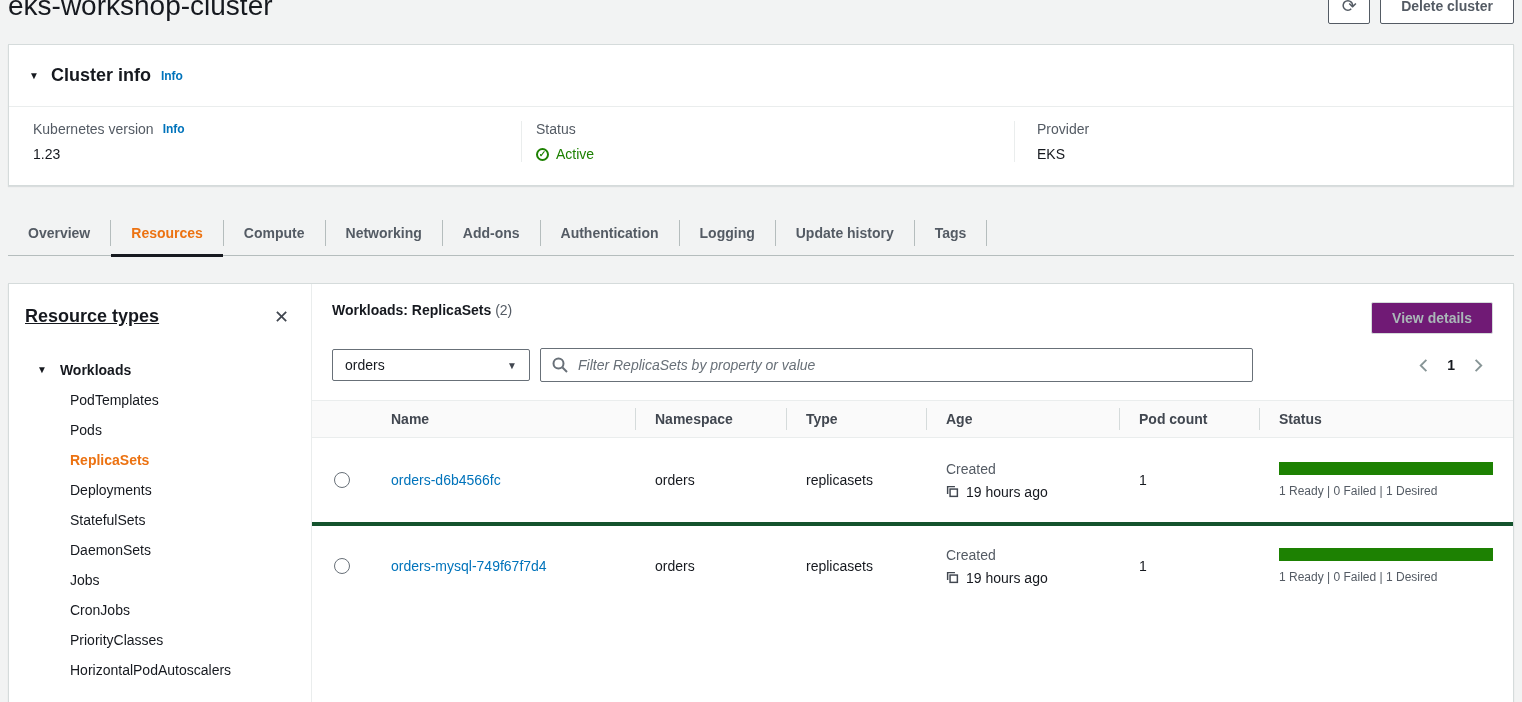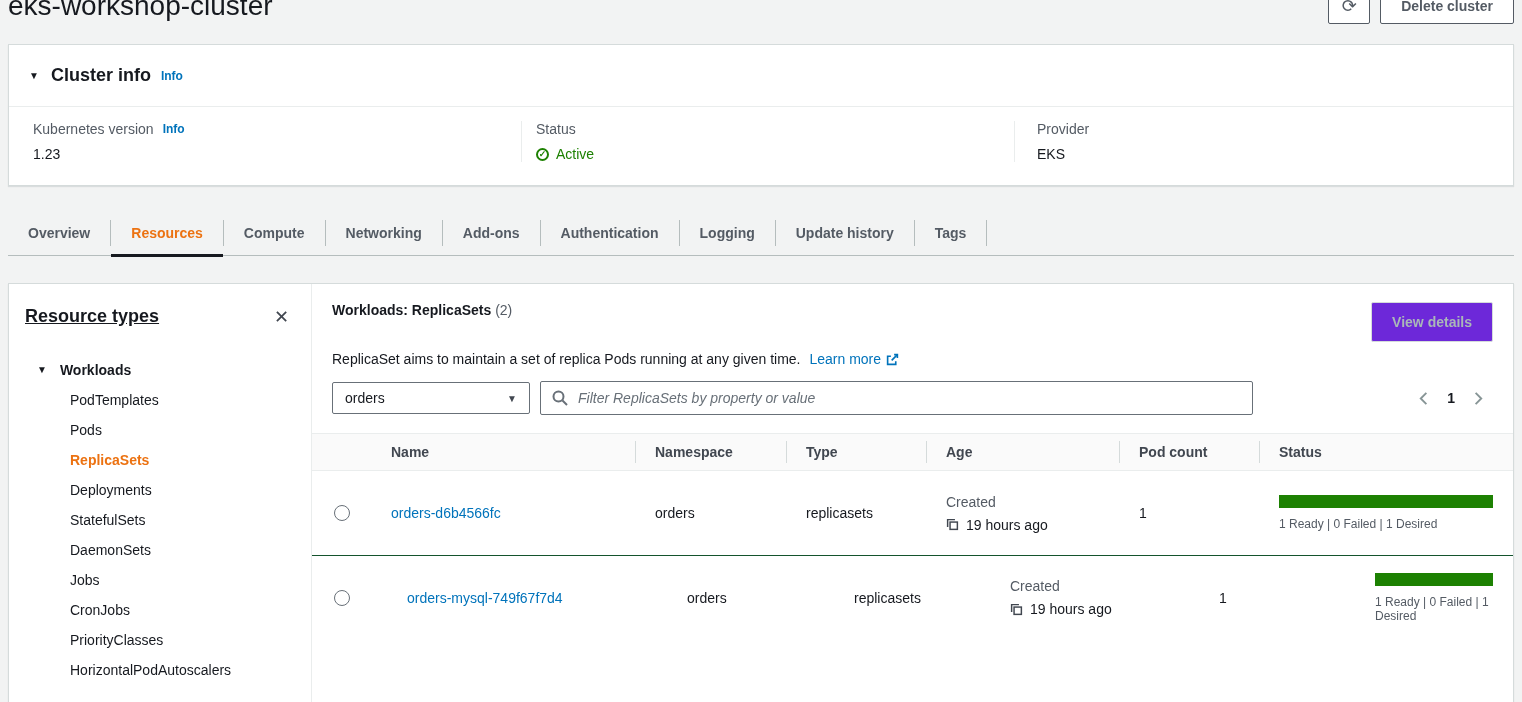--- a/index.html
+++ b/index.html
@@ -50,40 +50,40 @@
   .tree-group { display: flex; align-items: center; gap: 13px; padding-left: 12px; font-weight: 700; line-height: 30px; cursor: pointer; }
   .tree-item { padding-left: 45px; line-height: 30px; color: #16191f; cursor: pointer; }
   .tree-item.active { color: #ec7211; font-weight: 700; }
   .tree-group.collapsed { margin-top: 12px; }
   
   .main { flex: 1; min-width: 0; padding-top: 18px; }
   .pad { padding-left: 20px; padding-right: 20px; }
   .m-header { display: flex; justify-content: space-between; align-items: flex-start; }
   .m-title { font-size: 14px; font-weight: 700; }
   .m-count { font-weight: 400; color: #545b64; }
-  .btn-disabled { border: 1px solid #d5dbdb; color: #aab7b8; height: 40px; padding: 0 20px; font-weight: 700; border-radius: 2px; background: #6d28d9; font-family: inherit; font-size: 14px; }
+  .btn-disabled { border: 1px solid #d5dbdb; color: #aab7b8; height: 32px; padding: 0 20px; font-weight: 700; border-radius: 2px; background: #701a75; font-family: inherit; font-size: 14px; }
   .m-desc { margin-top: 9px; display: flex; align-items: center; gap: 9px; }
   .learn-more { color: #0073bb; text-decoration: none; display: inline-flex; align-items: center; gap: 5px; cursor: pointer; }
   .filter-row { display: flex; align-items: center; margin-top: 14px; }
   .select { width: 198px; height: 32px; border: 1px solid #687078; border-radius: 2px; display: flex; align-items: center; justify-content: space-between; padding: 0 12px; background: #fff; cursor: pointer; }
   .select .caret { color: #414750; }
   .search { width: 713px; height: 34px; border: 1px solid #687078; border-radius: 2px; display: flex; align-items: center; gap: 8px; padding: 0 11px; margin-left: 10px; background: #fff; }
   .search input { border: none; outline: none; flex: 1; font-size: 14px; font-family: inherit; color: #16191f; background: transparent; }
   .search input::placeholder { font-style: italic; color: #687078; }
   .pager { margin-left: auto; display: flex; align-items: center; gap: 15px; padding-right: 8px; }
   .pager-btn { background: none; border: none; padding: 0; cursor: pointer; display: flex; }
   .page-num { font-weight: 700; color: #16191f; }
   
   .table { margin-top: 18px; border-top: 1px solid #eaeded; }
   .grid-cols { display: grid; grid-template-columns: 59px 264px 151px 140px 193px 140px 1fr; }
   .t-head { background: #fafafa; border-bottom: 1px solid #eaeded; height: 37px; align-items: center; font-weight: 700; color: #414750; }
   .th { padding-left: 20px; position: relative; height: 100%; display: flex; align-items: center; }
   .th:nth-child(n+3)::before { content: ""; position: absolute; left: 0; top: 7px; bottom: 7px; width: 1px; background: #d5dbdb; }
   .t-row { height: 84px; align-items: center; }
-  .t-row + .t-row { border-top: 1px solid #14532d; gap: 16px; }
+  .t-row + .t-row { border-top: 4px solid #14532d; }
   .cell { padding-left: 20px; }
   .c-sel { display: flex; justify-content: center; padding: 0; }
   .radio { width: 16px; height: 16px; border: 1.5px solid #687078; border-radius: 50%; background: #fff; cursor: pointer; }
   .name-link { color: #0073bb; text-decoration: none; cursor: pointer; }
   .age-label { color: #545b64; }
   .age-line { display: flex; align-items: center; gap: 7px; margin-top: 7px; }
   .c-status { padding-right: 20px; }
   .status-bar { height: 13px; background: #1d8102; }
   .status-text { margin-top: 9px; font-size: 12px; color: #545b64; }
 </style>
@@ -180,31 +180,20 @@
 
   <div class="main">
     <div class="m-header pad">
       <div>
         <span class="m-title">Workloads: ReplicaSets</span>
         <span class="m-title m-count">(2)</span>
       </div>
       <button class="btn-disabled">View details</button>
     </div>
 
-    <div class="m-desc pad">
-      <span>ReplicaSet aims to maintain a set of replica Pods running at any given time.</span>
-      <a class="learn-more">
-        <span>Learn more</span>
-        <svg width="13" height="13" viewBox="0 0 16 16" fill="none" stroke="#0073bb" stroke-width="2">
-            <path d="M10 2h4v4"></path>
-            <path d="M14 2L7 9"></path>
-            <path d="M12 10v4H2V4h4"></path>
-          </svg>
-      </a>
-    </div>
 
     <div class="filter-row pad">
       <div class="select">
         <span>orders</span>
         <span class="caret">▼</span>
       </div>
       <div class="search">
         <svg width="16" height="16" viewBox="0 0 16 16">
             <circle cx="6.5" cy="6.5" r="5" fill="none" stroke="#687078" stroke-width="2"></circle>
             <line x1="10.5" y1="10.5" x2="15" y2="15" stroke="#687078" stroke-width="2"></line>

